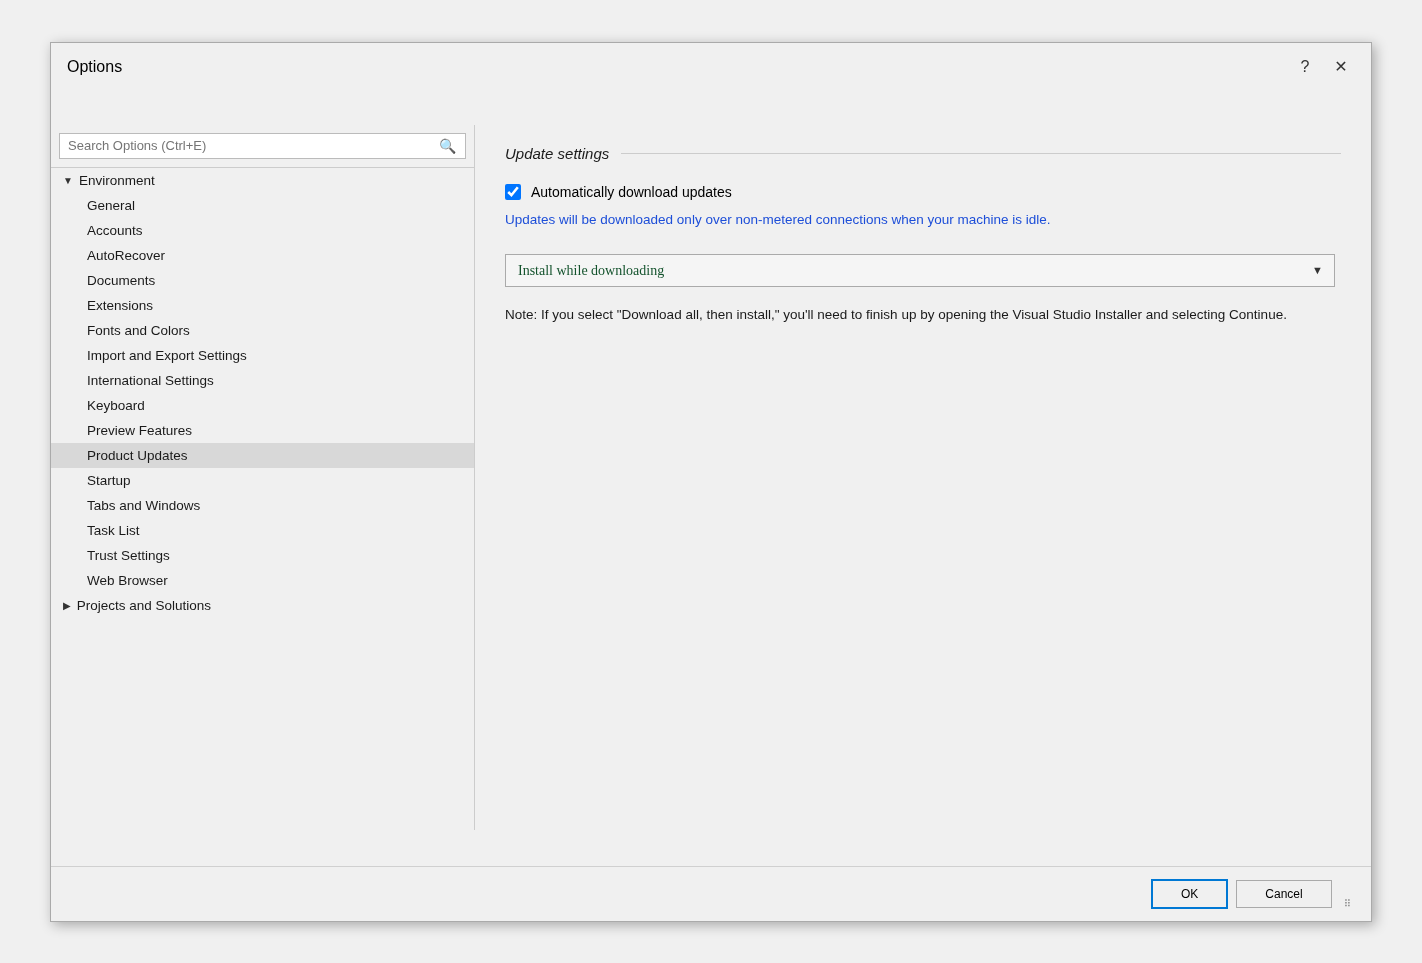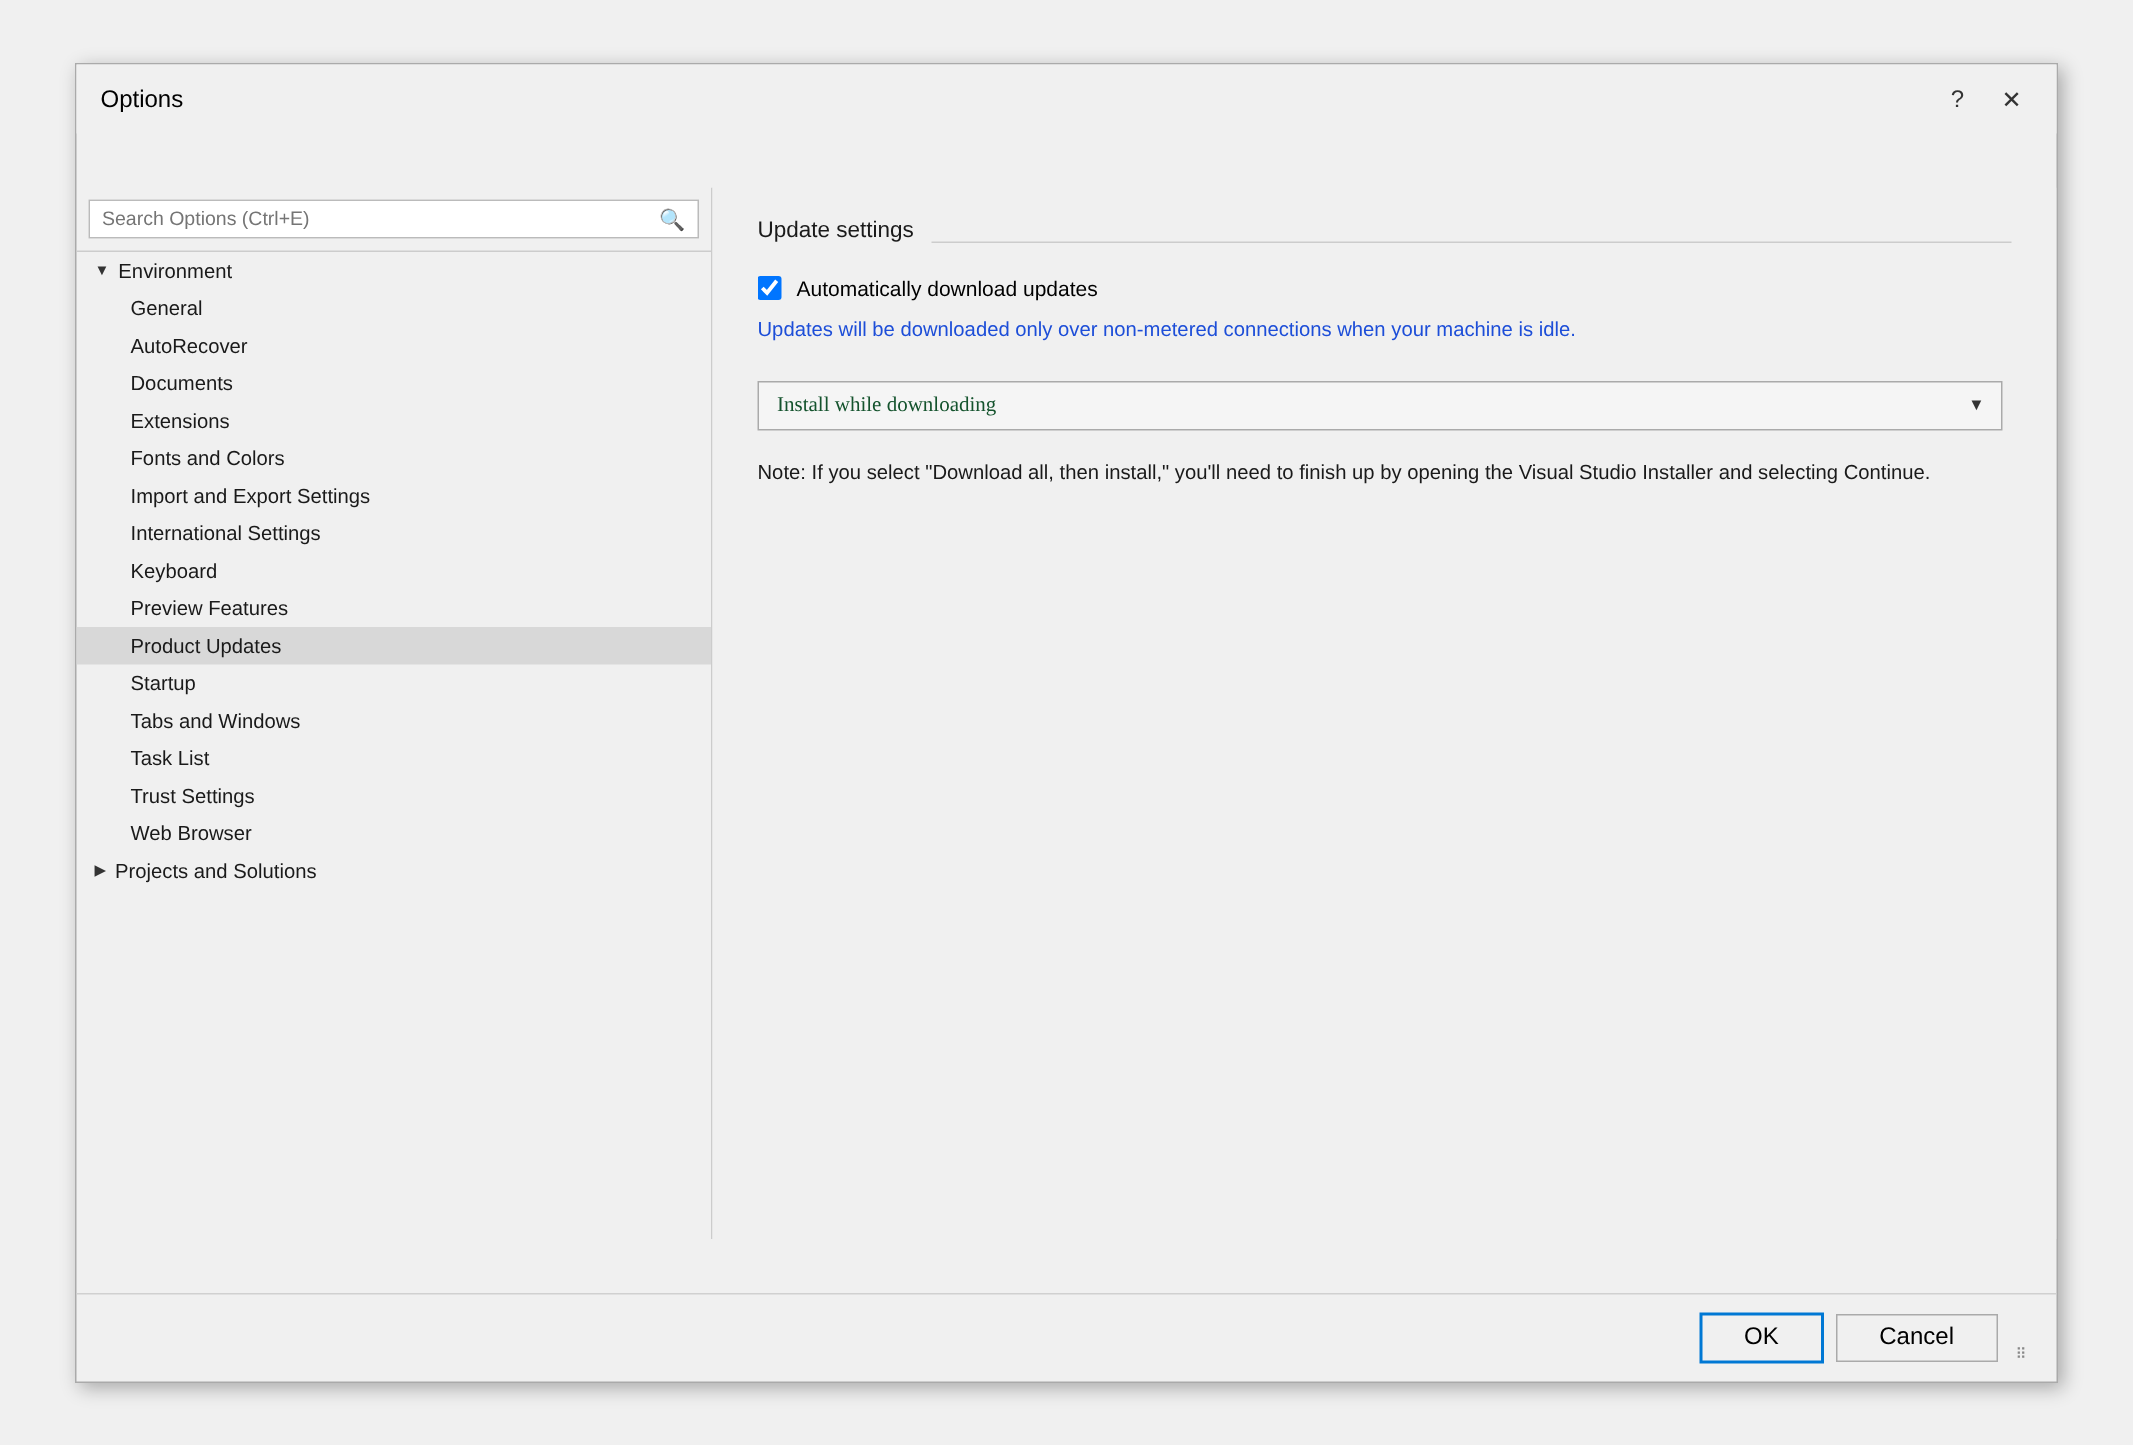--- a/index.html
+++ b/index.html
@@ -123,22 +123,23 @@
       margin-right: 2px;
     }
     .right-panel {
       flex: 1;
       padding: 20px 30px;
       overflow-y: auto;
       background: #f0f0f0;
     }
     .section-header {
       display: flex;
-      align-items: flex-end;
+      align-items: center;
       margin-bottom: 22px;
+      font-style: italic;
     }
     .section-title {
       font-size: 15px;
       font-weight: 400;
       color: #1a1a1a;
       margin-right: 12px;
       white-space: nowrap;
     }
     .section-line {
       flex: 1;
@@ -207,21 +208,21 @@
     .dialog-footer {
       display: flex;
       justify-content: flex-end;
       align-items: center;
       padding: 12px 20px;
       gap: 8px;
       border-top: 1px solid #d0d0d0;
     }
     .footer-btn {
       padding: 6px 28px;
-      font-size: 16px;
+      font-size: 12px;
       font-family: 'Segoe UI', sans-serif;
       cursor: pointer;
       border: 1px solid #aaa;
       background: #f0f0f0;
     }
     .footer-btn.primary {
       border: 2px solid #0078d4;
       background: #f0f0f0;
     }
     .dots-icon {
@@ -257,20 +258,23 @@
 
         <div class="tree-item parent">
           <span class="arrow">▼</span>
           <span>Environment</span>
         </div>
 
         <div class="tree-item child">
           <span>General</span>
         </div>
         <div class="tree-item child">
+          <span>Accounts</span>
+        </div>
+        <div class="tree-item child">
           <span>AutoRecover</span>
         </div>
         <div class="tree-item child">
           <span>Documents</span>
         </div>
         <div class="tree-item child">
           <span>Extensions</span>
         </div>
         <div class="tree-item child">
           <span>Fonts and Colors</span>

